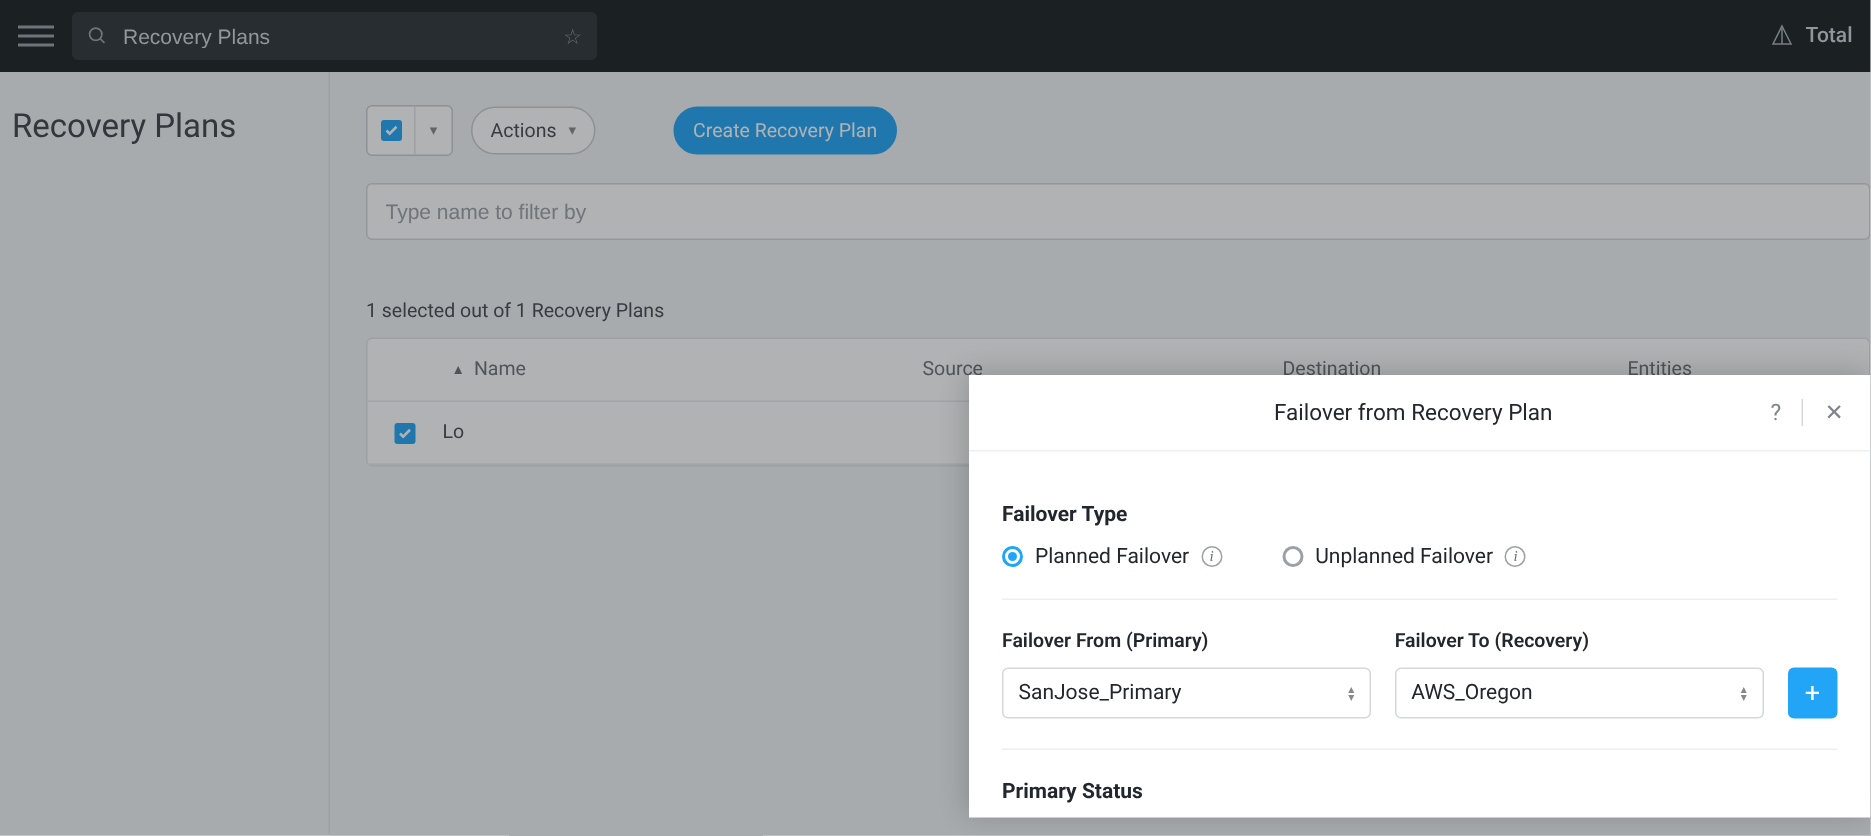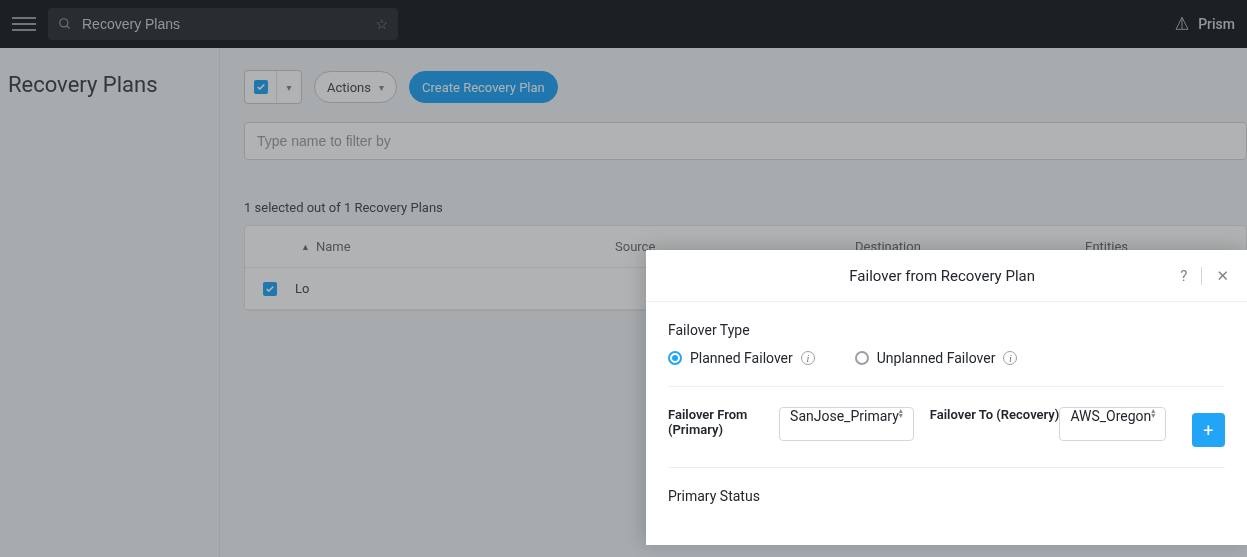--- a/index.html
+++ b/index.html
@@ -85,20 +85,21 @@
   display: inline-flex; align-items: center;
   padding: 0 12px;
   font-size: 13px; color: #444a50;
   cursor: pointer;
 }
 .btn-primary {
   background: #22a5f7;
   border-color: #22a5f7;
   color: #fff;
   font-weight: 400;
+  margin-left: 40px;
 }
 .select-all-group {
   display: flex; border: 1px solid #c9cdd1; border-radius: 4px; background: #fff;
 }
 .select-all-group .chkwrap {
   width: 32px; height: 32px; display: flex; align-items: center; justify-content: center;
   border-right: 1px solid #e2e5e9;
 }
 .select-all-group .caret {
   width: 24px; height: 32px; display: flex; align-items: center; justify-content: center;
@@ -173,21 +174,21 @@
   width: 1px; height: 18px; background: #d4d8dc;
 }
 .dialog-actions .hicon, .dialog-actions .xicon {
   cursor: pointer; font-size: 15px; color: #7d848b;
 }
 .dialog-body {
   padding: 20px 22px 0 22px;
   overflow: hidden;
 }
 .section-label {
-  font-size: 14px; color: #22272e; font-weight: 400; margin-bottom: 12px;
+  font-size: 14px; color: #22272e; font-weight: 700; margin-bottom: 12px; margin-top: 14px;
 }
 .radio-row {
   display: flex; align-items: center; gap: 40px;
   padding-bottom: 20px;
   border-bottom: 1px solid #eceff2;
   margin-bottom: 20px;
 }
 .radio-opt {
   display: flex; align-items: center; gap: 8px; font-size: 14px; color: #22272e;
   cursor: pointer;
@@ -204,26 +205,26 @@
   width: 14px; height: 14px; border: 1px solid #9ba1a7; border-radius: 50%;
   display: inline-flex; align-items: center; justify-content: center;
   font-size: 10px; color: #6b7177; font-style: italic; font-family: Georgia, serif;
 }
 .col2 {
   display: flex; gap: 16px;
   padding-bottom: 20px;
   border-bottom: 1px solid #eceff2;
   margin-bottom: 20px;
 }
-.fcol { display: flex; flex-direction: row; }
+.fcol { display: flex; flex-direction: column; }
 .fcol.loc { width: 250px; }
 .fcol-label { font-size: 13px; font-weight: 600; color: #22272e; margin-bottom: 10px; }
 .select {
   height: 34px; border: 1px solid #d4d8dc; border-radius: 4px;
-  display: flex; align-items: flex-start; justify-content: space-between;
+  display: flex; align-items: center; justify-content: space-between;
   padding: 0 10px; font-size: 14px; color: #22272e; background: #fff;
   cursor: pointer;
 }
 .select .caret2 {
   display: flex; flex-direction: column; line-height: 5px; font-size: 8px; color: #888;
 }
 .addbtn {
   width: 34px; height: 34px; background: #22a5f7; border-radius: 4px;
   display: flex; align-items: center; justify-content: center;
   color: #fff; font-size: 18px; cursor: pointer;
@@ -245,21 +246,21 @@
         <line x1="20" y1="20" x2="15" y2="15"></line>
       </svg>
     <input type="text" value="Recovery Plans" style="">
     <span class="star">☆</span>
   </div>
   <div class="brand">
     <svg width="16" height="16" viewBox="0 0 24 24" fill="none" stroke="#cfd4da" stroke-width="1.5">
         <path d="M12 2 L21 20 L3 20 Z"></path>
         <path d="M12 2 L12 20"></path>
       </svg>
-    <span>Prism</span>
+    <span>Total</span>
   </div>
 </div>
 
 <div class="layout">
   <div class="sidebar">
     <div class="page-title">Recovery Plans</div>
   </div>
   <div class="main">
     <div class="toolbar">
       <div class="select-all-group">

